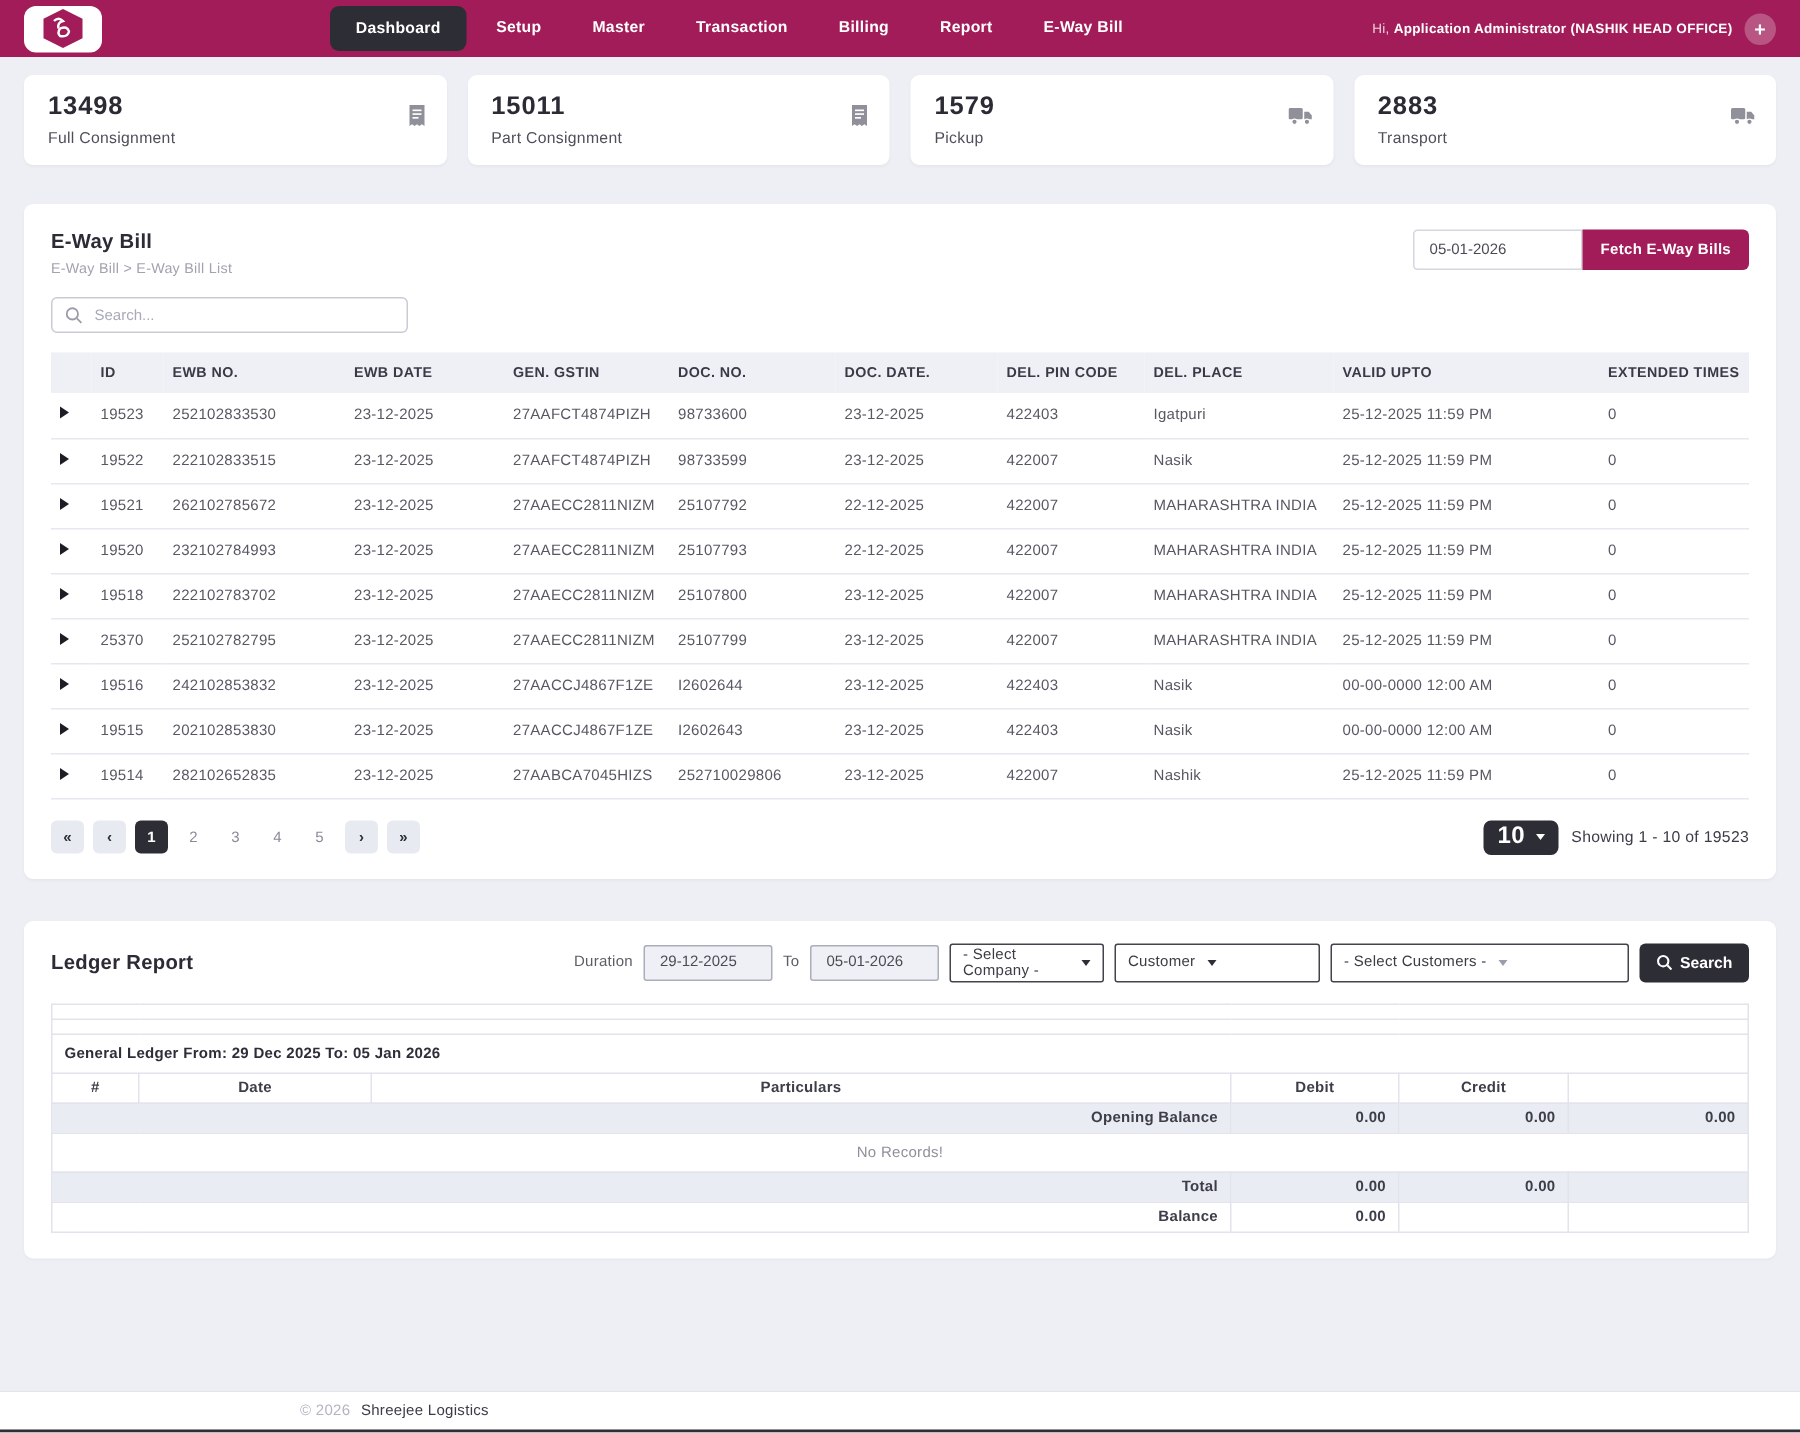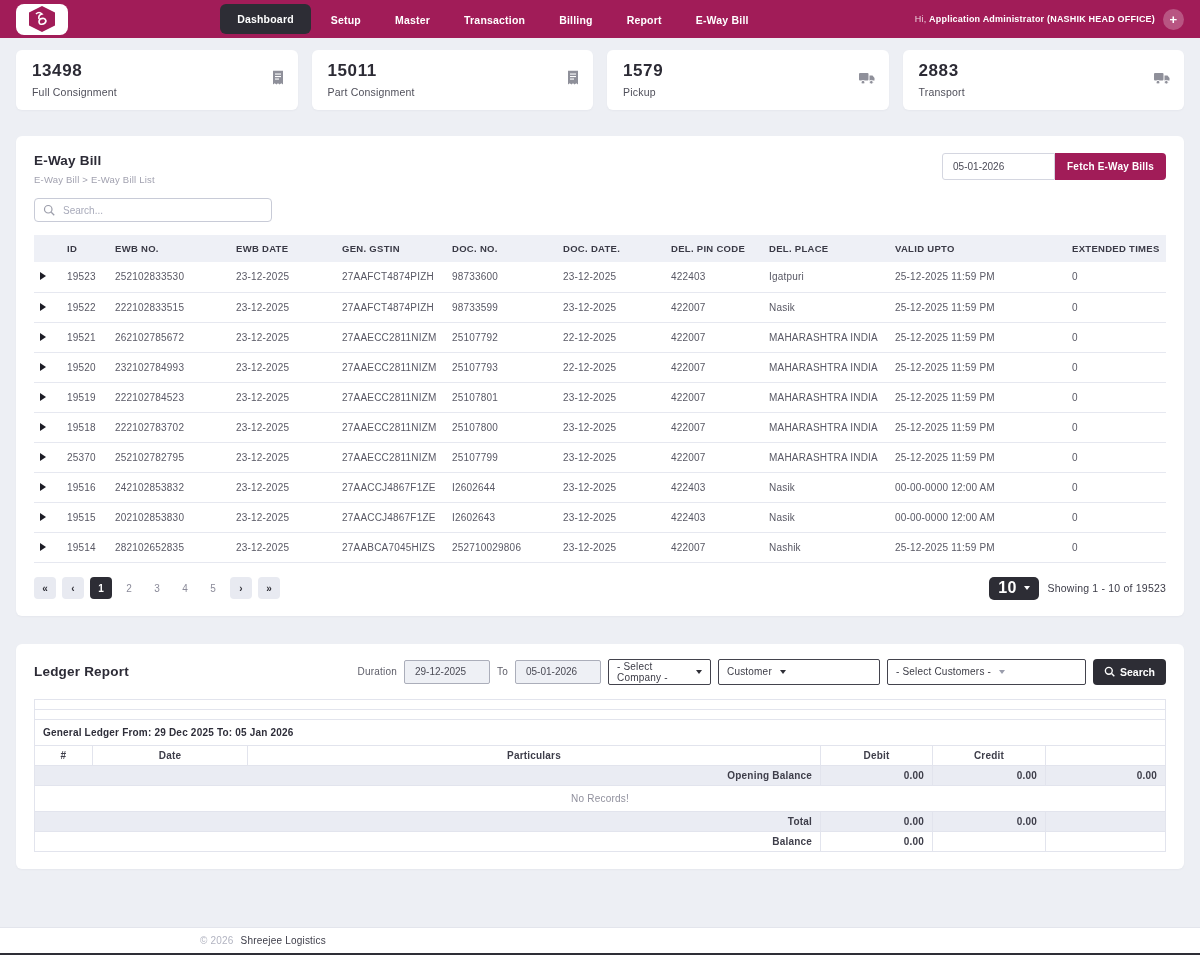--- a/index.html
+++ b/index.html
@@ -16,21 +16,21 @@
   
   .navbar {
     height: 38px; background: #a11c58;
     display: flex; align-items: center;
     padding: 0 16px; flex-shrink: 0;
   }
   .brand {
     width: 52px; height: 31px; background: #fff; border-radius: 8px;
     display: flex; align-items: center; justify-content: center;
   }
-  .nav-menu { display: flex; align-items: flex-end; gap: 6px; margin: 0 auto; }
+  .nav-menu { display: flex; align-items: flex-start; gap: 6px; margin: 0 auto; }
   .nav-item {
     color: #fff; font-size: 10.5px; font-weight: 600;
     padding: 8px 14px; border-radius: 6px; cursor: pointer; white-space: nowrap;
   }
   .nav-item.active { background: #2d2d35; padding: 9px 17px; }
   .nav-right { display: flex; align-items: center; gap: 8px; text-align: center; }
   .nav-user { color: #fff; font-size: 9px; white-space: nowrap; }
   .nav-user .hi { opacity: .8; font-weight: 400; }
   .nav-user .uname { font-weight: 700; }
   .nav-plus {
@@ -339,33 +339,20 @@
           <td>23-12-2025</td>
           <td>27AAECC2811NIZM</td>
           <td>25107793</td>
           <td>22-12-2025</td>
           <td>422007</td>
           <td>MAHARASHTRA INDIA</td>
           <td>25-12-2025 11:59 PM</td>
           <td>0</td>
         </tr>
 
-        <tr>
-          <td><span class="caret"></span></td>
-          <td>19519</td>
-          <td>222102784523</td>
-          <td>23-12-2025</td>
-          <td>27AAECC2811NIZM</td>
-          <td>25107801</td>
-          <td>23-12-2025</td>
-          <td>422007</td>
-          <td>MAHARASHTRA INDIA</td>
-          <td>25-12-2025 11:59 PM</td>
-          <td>0</td>
-        </tr>
 
         <tr>
           <td><span class="caret"></span></td>
           <td>19518</td>
           <td>222102783702</td>
           <td>23-12-2025</td>
           <td>27AAECC2811NIZM</td>
           <td>25107800</td>
           <td>23-12-2025</td>
           <td>422007</td>
@@ -460,21 +447,21 @@
     <div class="card-title">Ledger Report</div>
     <div class="filters">
       <span class="filter-label">Duration</span>
       <input class="ledger-date" readonly="" value="29-12-2025" style="">
       <span class="filter-label">To</span>
       <input class="ledger-date" readonly="" value="05-01-2026" style="">
       <div class="select-box" style="width:103px">
         <span>- Select Company -</span>
         <span class="chev-down-dark"></span>
       </div>
-      <div class="select-box" style="width:162px">
+      <div class="select-box" style="width:137px">
         <span>Customer</span>
         <span class="chev-down-dark"></span>
       </div>
       <div class="select-box" style="width:199px">
         <span>- Select Customers -</span>
         <span class="chev-down-gray"></span>
       </div>
       <button class="search-btn">
         <svg width="11" height="11" viewBox="0 0 16 16">
             <circle cx="7" cy="7" r="5" fill="none" stroke="#fff" stroke-width="2"></circle>

